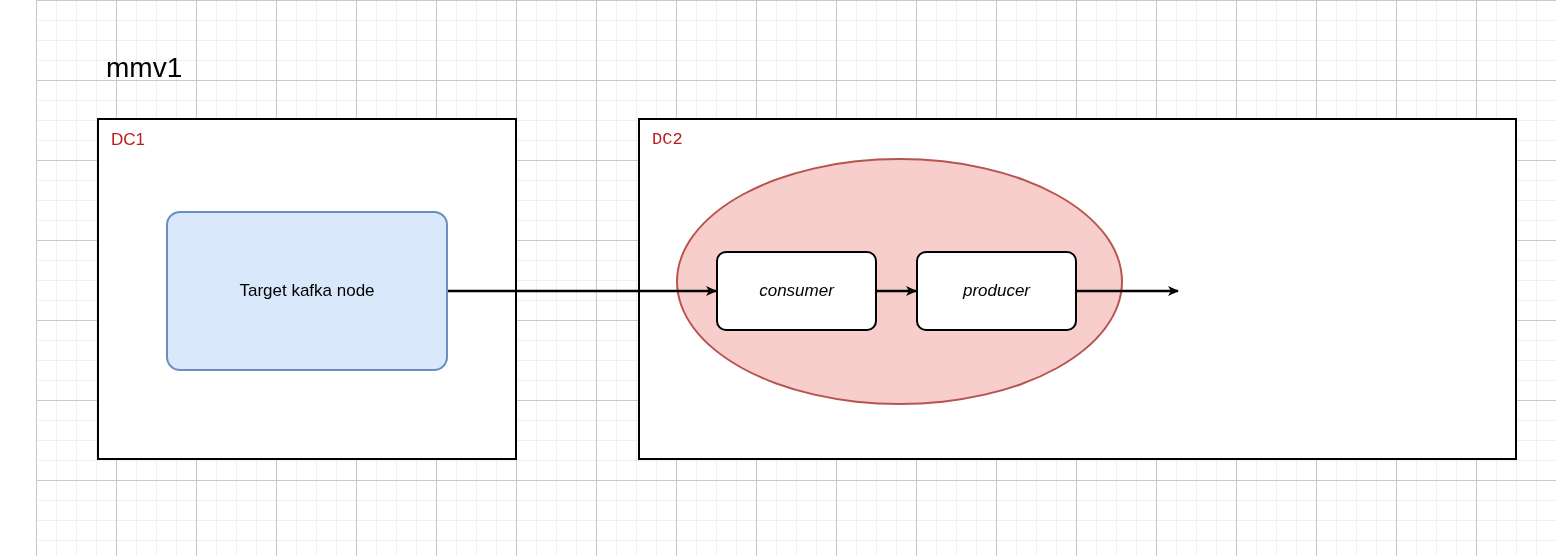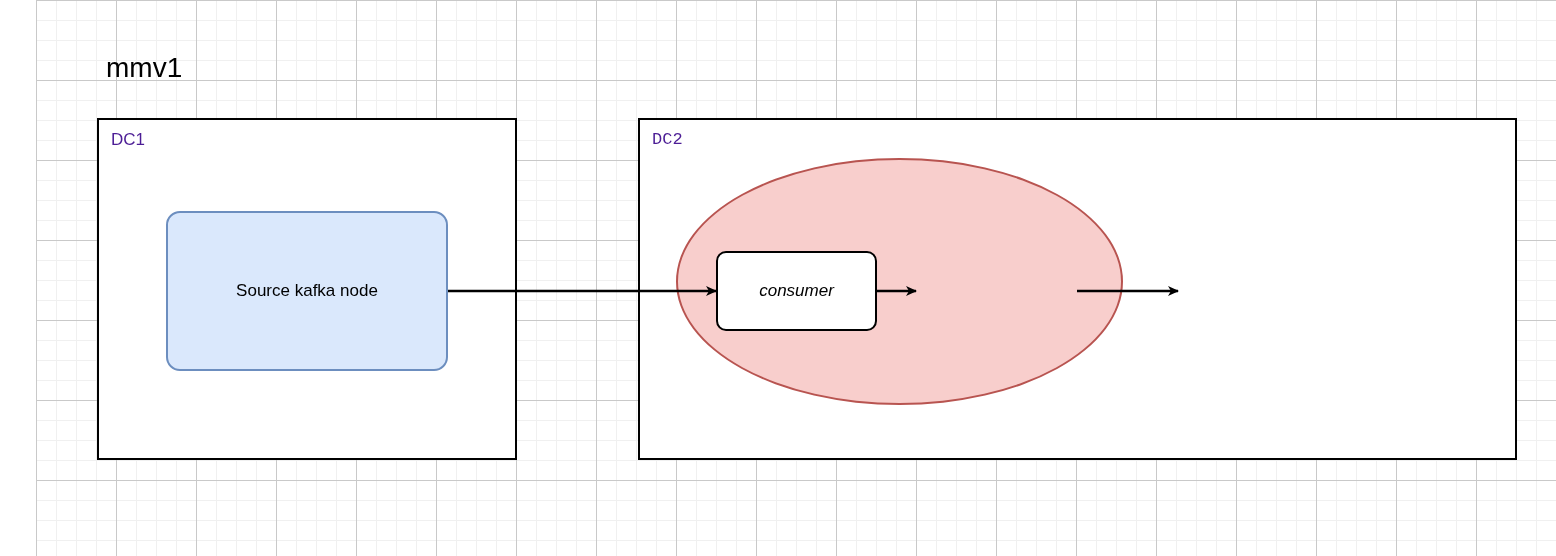--- a/index.html
+++ b/index.html
@@ -36,21 +36,21 @@
   }
   .container-box {
     position: absolute;
     box-sizing: border-box;
     border: 2px solid #000000;
     background: #ffffff;
   }
   .container-label {
     position: absolute;
     font-size: 17px;
-    color: #4c1d95;
+    color: #b91c1c;
     line-height: 20px;
     white-space: nowrap;
   }
   .node-box {
     position: absolute;
     box-sizing: border-box;
     display: flex;
     align-items: center;
     justify-content: center;
     font-size: 17px;
@@ -101,27 +101,30 @@
     <div class="container-label" style="left:12px; top:10px;">DC1</div>
   </div>
 
   <div class="container-box" id="dc2-box" style="left: 602px; top: 118px; width: 879px; height: 342px;">
     <div class="container-label" style="left:12px; top:10px;font-family:Liberation Mono, monospace;">DC2</div>
   </div>
 
   <div class="ellipse-zone" id="mirror-zone" style="left: 640px; top: 158px; width: 447px; height: 247px;"></div>
 
   <div class="node-box node-source" id="node-source" style="left: 130px; top: 211px; width: 282px; height: 160px;">
-    <span>Source kafka node</span>
+    <span>Target kafka node</span>
   </div>
 
   <div class="node-box node-plain" id="node-consumer" style="left: 680px; top: 251px; width: 161px; height: 80px;">
     <span>consumer</span>
   </div>
 
+  <div class="node-box node-plain" id="node-producer" style="left: 880px; top: 251px; width: 161px; height: 80px;">
+    <span>producer</span>
+  </div>
 
 
   <svg class="edge-layer" id="edges" viewBox="0 0 1556 556">
     <defs>
       <marker id="arrow-head" markerWidth="12" markerHeight="12" refX="10" refY="5" orient="auto" markerUnits="userSpaceOnUse">
         <path d="M0,0 L11,5 L0,10 L3,5 Z" fill="#000000"></path>
       </marker>
     </defs>
   <line x1="412" y1="291" x2="680" y2="291" stroke="#000000" stroke-width="2.5" marker-end="url(#arrow-head)"></line>
       <line x1="841" y1="291" x2="880" y2="291" stroke="#000000" stroke-width="2.5" marker-end="url(#arrow-head)"></line>

